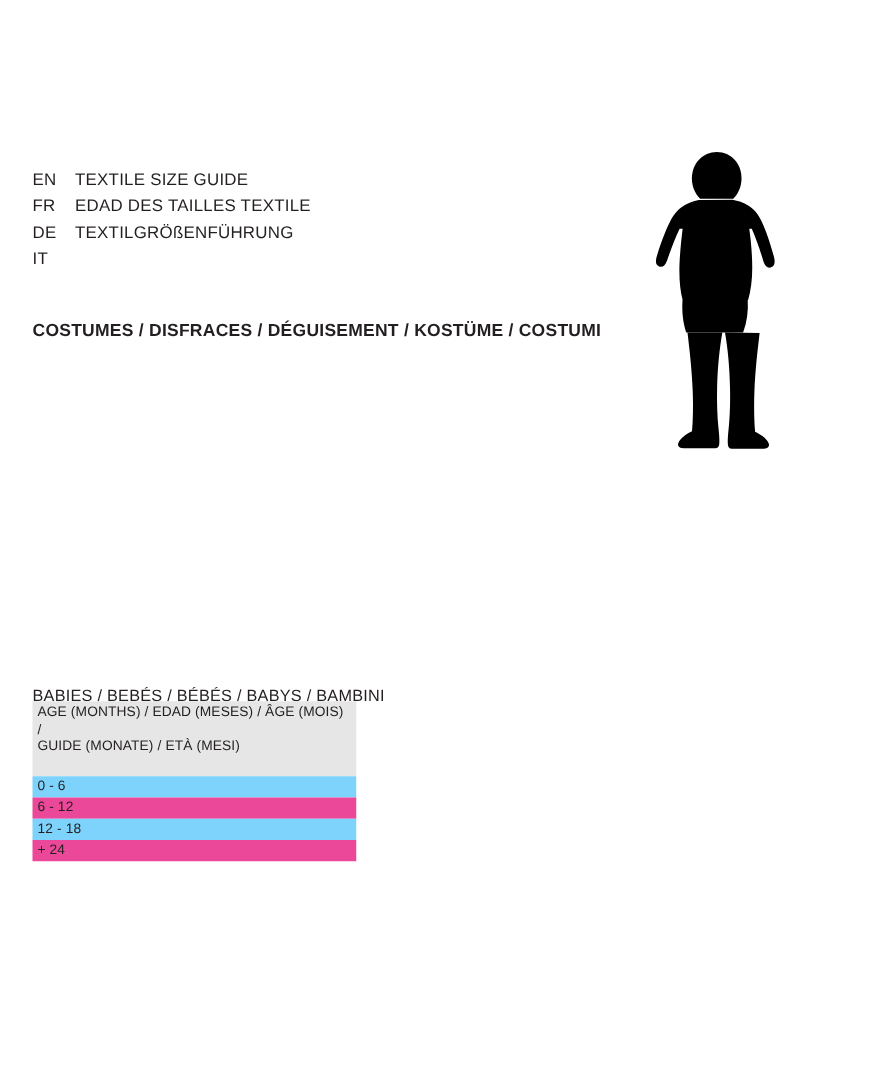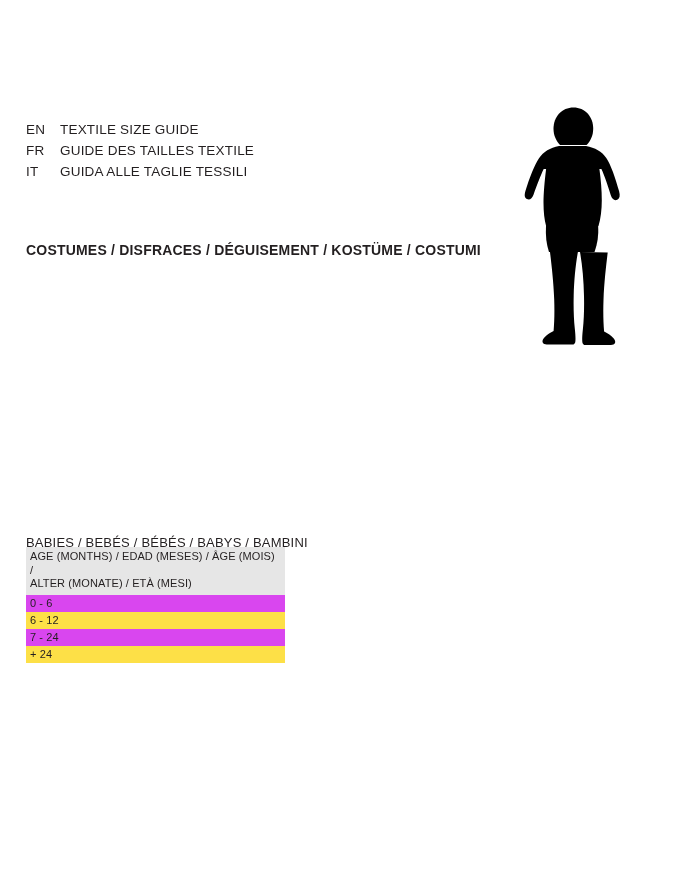--- a/index.html
+++ b/index.html
@@ -12,20 +12,21 @@
     height: 869px;
     position: relative;
     font-family: "Liberation Sans", sans-serif;
     color: #231f20;
     overflow: hidden;
   }
 
   .page {
     position: absolute;
     inset: 0;
+    margin-top: 14px;
   }
 
   
   .lang-list {
     position: absolute;
     left: 26px;
     top: 119px;
     width: 460px;
   }
   .lang-row {
@@ -91,55 +92,58 @@
     table-layout: fixed;
   }
   .size-table td {
     padding: 0;
     margin: 0;
   }
   .size-table .head-cell {
     background: #e6e6e6;
     font-size: 11px;
     line-height: 13.5px;
-    padding: 3px 4px 4px 4px;
+    padding: 3px 4px 16px 4px;
     letter-spacing: 0.1px;
     vertical-align: top;
   }
   .size-table .row-cell {
     font-size: 11px;
     line-height: 15px;
     padding: 1px 4px 1px 4px;
     height: 14px;
     letter-spacing: 0.1px;
   }
   .size-table tr.shaded .row-cell {
-    background: #fde047;
+    background: #ec4899;
   }
   .size-table tr.plain .row-cell {
-    background: #d946ef;
+    background: #7dd3fc;
   }
 </style>
 </head>
 <body>
 
 <div class="page">
 
   <div class="lang-list">
     <div class="lang-row">
       <span class="lang-code">EN</span>
       <span class="lang-text">TEXTILE SIZE GUIDE</span>
     </div>
     <div class="lang-row">
       <span class="lang-code">FR</span>
-      <span class="lang-text">GUIDE DES TAILLES TEXTILE</span>
+      <span class="lang-text">EDAD DES TAILLES TEXTILE</span>
+    </div>
+    <div class="lang-row">
+      <span class="lang-code">DE</span>
+      <span class="lang-text">TEXTILGRÖßENFÜHRUNG</span>
     </div>
     <div class="lang-row">
       <span class="lang-code">IT</span>
-      <span class="lang-text">GUIDA ALLE TAGLIE TESSILI</span>
     </div>
   </div>
 
   <div class="category-title">COSTUMES / DISFRACES / DÉGUISEMENT / KOSTÜME / COSTUMI</div>
 
   <div class="silhouette">
     <svg viewBox="0 0 130 245" xmlns="http://www.w3.org/2000/svg" aria-hidden="true">
       <g fill="#000000">
 
         <path d="M68.5 2.5c-11.5 0-20 9.2-20 21.2 0 6.4 2.6 12.4 6.6 16.2l26.5 0c4-3.9 6.6-9.8 6.6-16.2 0-12-8.2-21.2-19.7-21.2z"></path>
@@ -155,31 +159,31 @@
     </svg>
   </div>
 
   <div class="section-heading">BABIES / BEBÉS / BÉBÉS / BABYS / BAMBINI</div>
 
   <table class="size-table">
     <tbody>
       <tr>
         <td class="head-cell">
           <span>AGE (MONTHS) / EDAD (MESES) / ÂGE (MOIS) /</span><br>
-          <span>ALTER (MONATE) / ETÀ (MESI)</span>
+          <span>GUIDE (MONATE) / ETÀ (MESI)</span>
         </td>
       </tr>
       <tr class="plain">
         <td class="row-cell">0 - 6</td>
       </tr>
       <tr class="shaded">
         <td class="row-cell">6 - 12</td>
       </tr>
       <tr class="plain">
-        <td class="row-cell">7 - 24</td>
+        <td class="row-cell">12 - 18</td>
       </tr>
       <tr class="shaded">
         <td class="row-cell">+ 24</td>
       </tr>
     </tbody>
   </table>
 
 </div>
 
 </body></html>

